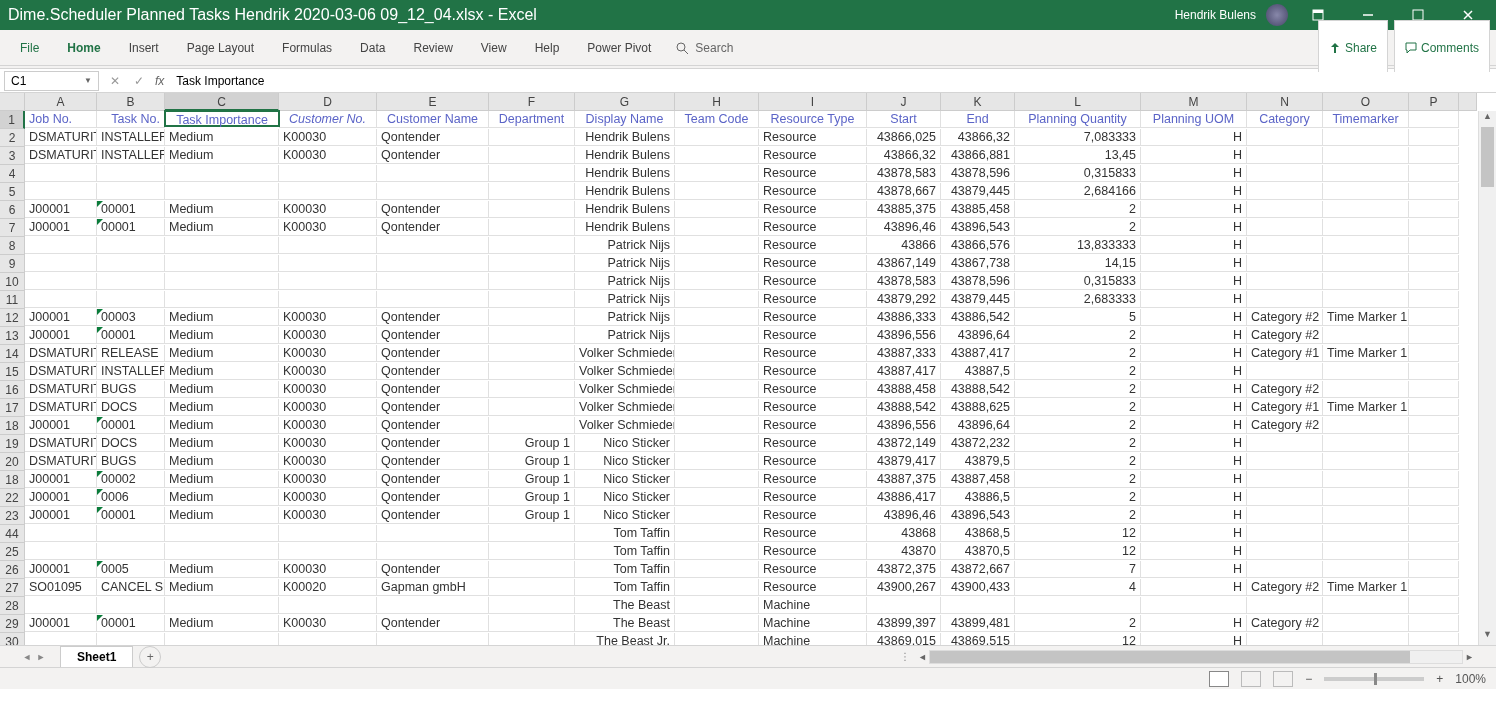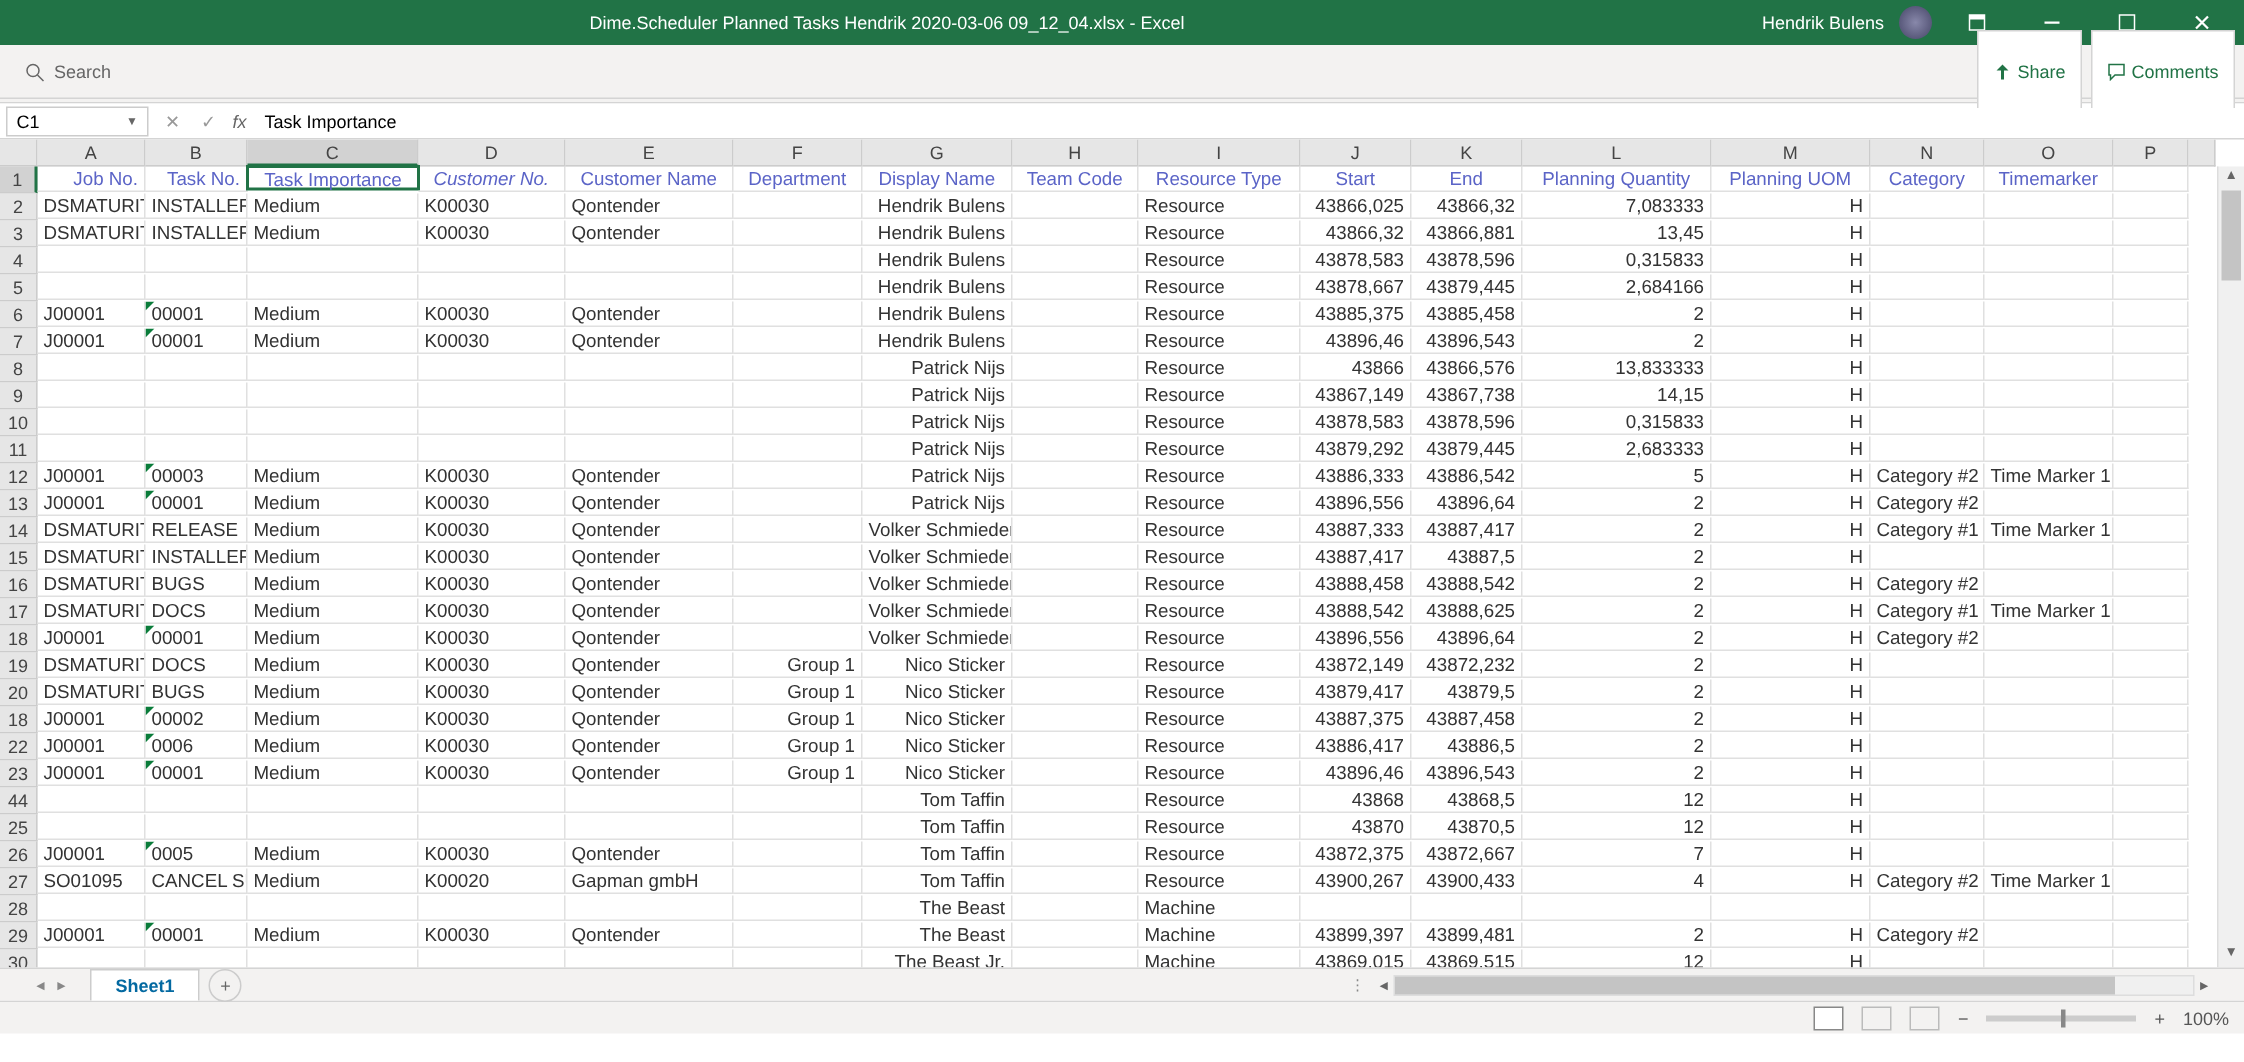--- a/index.html
+++ b/index.html
@@ -5,21 +5,21 @@
 *{margin:0;padding:0;box-sizing:border-box;font-family:"Segoe UI",Arial,sans-serif;font-size:12px}
 body{background:#fff;overflow:hidden;width:1496px;height:708px}
 
 
 .titlebar{height:30px;background:#217346;display:flex;align-items:center;color:#fff;padding:0 8px}
 .titlebar-left{display:flex;align-items:center;gap:8px}
 .autosave{display:flex;align-items:center;gap:4px;font-size:11px}
 .autosave-toggle{border:1px solid rgba(255,255,255,.6);border-radius:8px;width:36px;height:14px;display:flex;align-items:center;padding:0 2px;font-size:8px;justify-content:flex-end;position:relative}
 .autosave-toggle::before{content:"";width:8px;height:8px;border-radius:50%;background:rgba(255,255,255,.8);position:absolute;left:2px}
 .qat-btn{width:24px;height:24px;display:flex;align-items:center;justify-content:center;cursor:pointer}
-.titlebar-center{flex:1;text-align:center;font-size:12px}
+.titlebar-center{flex:1;text-align:left;font-size:16px}
 .titlebar-right{display:flex;align-items:center;gap:10px}
 .user-name{font-size:12px}
 .avatar{width:22px;height:22px;border-radius:50%;background:radial-gradient(circle,#88a,#446)}
 .win-btn{width:40px;height:30px;display:flex;align-items:center;justify-content:center;cursor:pointer}
 
 
 .ribbon-tabs{height:36px;background:#f3f2f1;display:flex;align-items:center;padding:0 6px;border-bottom:1px solid #d4d4d4}
 .ribbon-tab{padding:8px 14px;cursor:pointer;color:#444}
 .ribbon-tab.file{color:#217346}
 .ribbon-tab.active{color:#217346;font-weight:600;position:relative}
@@ -51,21 +51,21 @@
 .cell.selected{border:2px solid #217346;margin:-1px}
 .err-mark{position:relative}
 .err-mark::before{content:"";position:absolute;top:0;left:0;border-top:6px solid #0a7c3a;border-right:6px solid transparent}
 .vsb{position:absolute;right:0;top:18px;bottom:0;width:18px;background:#f0f0f0;border-left:1px solid #ddd}
 .vsb-thumb{position:absolute;top:0;height:60px;left:2px;right:2px;background:#c4c4c4}
 .vsb-arrow{position:absolute;width:100%;height:16px;text-align:center;color:#666;font-size:9px}
 
 
 .sheetbar{height:22px;background:#f3f2f1;display:flex;align-items:center;border-top:1px solid #d4d4d4;position:relative}
 .sheet-nav{width:14px;text-align:center;color:#888;cursor:pointer;font-size:9px}
-.sheet-tab{padding:3px 16px;background:#fff;border:1px solid #ccc;border-bottom:none;margin-top:-1px;cursor:pointer;color:#0369a1;font-weight:600}
+.sheet-tab{padding:3px 16px;background:#fff;border:1px solid #ccc;border-bottom:none;margin-top:-1px;cursor:pointer;color:#000000;font-weight:600}
 .add-sheet{width:22px;height:22px;display:flex;align-items:center;justify-content:center;cursor:pointer;color:#666;margin-left:6px;border:1px solid #ccc;border-radius:50%;font-size:12px}
 .hsb{position:absolute;right:20px;width:560px;height:16px;bottom:2px;display:flex;align-items:center}
 .hsb-track{flex:1;height:14px;background:#f0f0f0;position:relative;border:1px solid #ddd}
 .hsb-thumb{position:absolute;left:0;width:480px;top:0;bottom:0;background:#c4c4c4}
 .sep{position:absolute;left:900px;color:#888;font-size:10px}
 
 
 .statusbar{height:22px;background:#f3f2f1;border-top:1px solid #d4d4d4;display:flex;align-items:center;justify-content:flex-end;padding:0 10px;gap:12px;color:#555;font-size:11px}
 .view-btn{width:20px;height:16px;border:1px solid #bbb;cursor:pointer}
 .zoom-slider{width:100px;height:4px;background:#ccc;position:relative}
@@ -99,20 +99,32 @@
       </div>
     <div class="win-btn">
         <svg width="12" height="12">
           <path d="M2 2l8 8M10 2l-8 8" stroke="#fff" stroke-width="1.5"></path>
         </svg>
       </div>
   </div>
 </div>
 
 <div class="ribbon-tabs">
+  <div id="ribbon-tab-container" style="display:flex">
+      <div class="ribbon-tab file">File</div>
+      <div class="ribbon-tab active">Home</div>
+      <div class="ribbon-tab">Insert</div>
+      <div class="ribbon-tab">Page Layout</div>
+      <div class="ribbon-tab">Formulas</div>
+      <div class="ribbon-tab">Data</div>
+      <div class="ribbon-tab">Review</div>
+      <div class="ribbon-tab">View</div>
+      <div class="ribbon-tab">Help</div>
+      <div class="ribbon-tab">Power Pivot</div>
+    </div>
   <div class="search-box">
     <svg width="14" height="14">
         <circle cx="6" cy="6" r="4" fill="none" stroke="#666"></circle>
         <line x1="9" y1="9" x2="13" y2="13" stroke="#666"></line>
       </svg>
     <span>Search</span>
   </div>
   <div class="ribbon-right">
     <div class="ribbon-btn">
       <svg width="12" height="12">
@@ -155,21 +167,21 @@
       <div class="colhdr">I</div>
       <div class="colhdr">J</div>
       <div class="colhdr">K</div>
       <div class="colhdr">L</div>
       <div class="colhdr">M</div>
       <div class="colhdr">N</div>
       <div class="colhdr">O</div>
       <div class="colhdr">P</div>
       <div class="colhdr"></div>
       <div class="rowhdr sel">1</div>
-      <div class="cell header ctr" style="text-align: right;">Job No.</div>
+      <div class="cell header ctr" style="text-align: left;">Job No.</div>
       <div class="cell header ctr" style="text-align: right;">Task No.</div>
       <div class="cell header selected ctr" style="text-align: center;">Task Importance</div>
       <div class="cell header ctr" style="text-align: center; font-style: italic;">Customer No.</div>
       <div class="cell header ctr" style="text-align: center;">Customer Name</div>
       <div class="cell header ctr" style="text-align: center;">Department</div>
       <div class="cell header ctr" style="text-align: center;">Display Name</div>
       <div class="cell header ctr" style="text-align: center;">Team Code</div>
       <div class="cell header num ctr" style="text-align: center;">Resource Type</div>
       <div class="cell header num ctr" style="text-align: center;">Start</div>
       <div class="cell header num ctr" style="">End</div>

